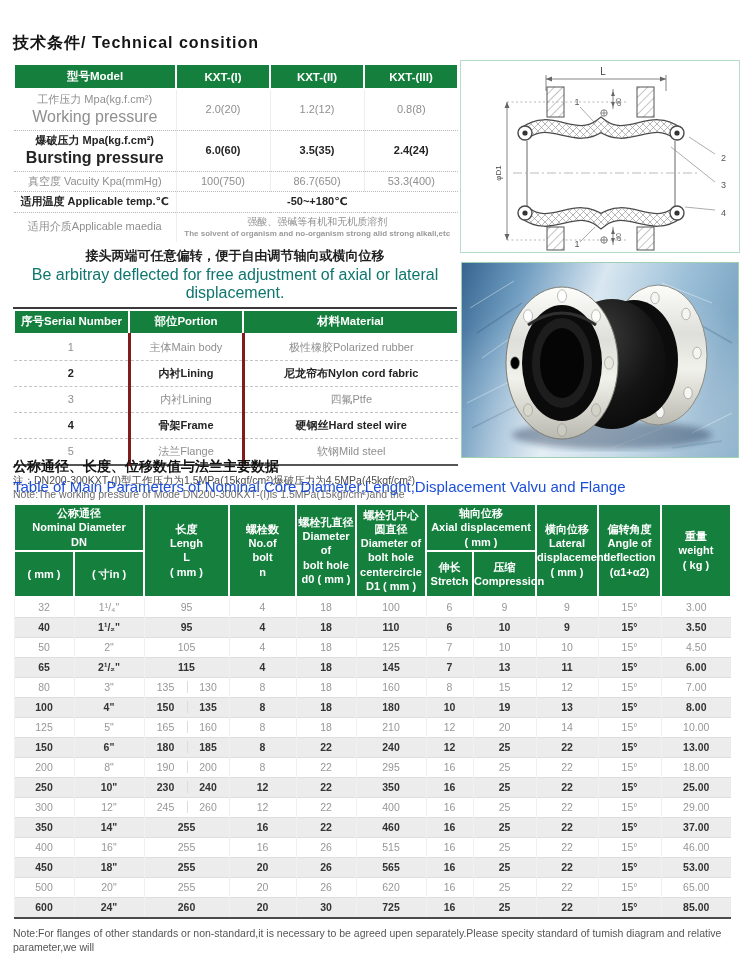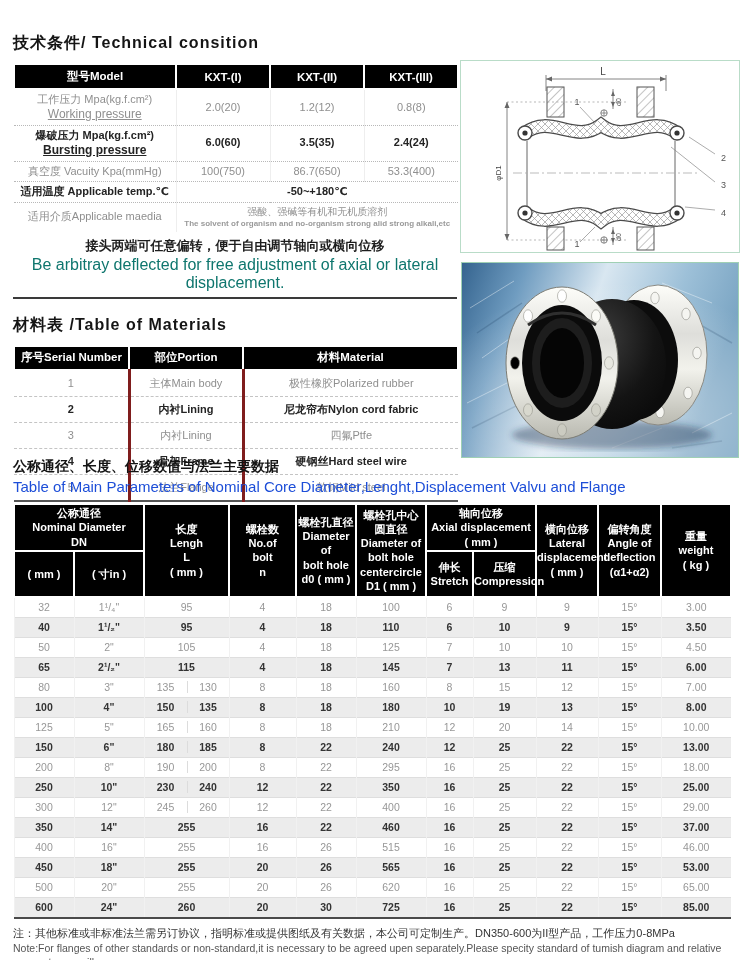--- a/index.html
+++ b/index.html
@@ -10,37 +10,37 @@
   }
   .abs{position:absolute;}
 
   
   .sec-title{font-size:16px;font-weight:600;color:#151515;letter-spacing:1px;margin:0 0 9px 0;}
 
   
   #left-col{left:13px;top:33px;width:444px;}
 
   table{border-collapse:collapse;table-layout:fixed;}
-  th{background:#000000;color:#fff;font-weight:700;}
+  th{background:#15803d;color:#fff;font-weight:700;}
 
   
   .tech-table{width:444px;}
   .tech-table th{font-size:11.5px;height:21px;border:2px solid #fff;}
   .tech-table td{
     text-align:center;font-size:11px;padding:3px 2px;line-height:1.25;
     border-top:1px dotted #b8b8b8;
   }
   .tech-table td+td{border-left:1px solid #eee;}
   .tech-table col.c-label{width:162px;}
   .tech-table col.c-val{width:94px;}
   .tech-table tbody.striped tr:nth-child(odd) td{color:#8f8f8f;font-weight:400;}
   .tech-table tbody.striped tr:nth-child(even) td{color:#242424;font-weight:700;}
   tr.row-dark td{color:#242424;font-weight:700;}
   tr.row-light td{color:#8f8f8f;font-weight:400;}
-  .lbl-en{font-size:12px;text-decoration:underline;}
+  .lbl-en{font-size:16px;}
   .media-cn{font-size:10px;}
   .media-en{font-size:8px;color:#9a9a9a;font-weight:700;}
 
   .tech-footer{margin-top:5px;text-align:center;}
   .tech-footer .cn{font-size:13px;font-weight:700;color:#1d1d1d;}
   .tech-footer .en{font-size:16px;color:#0f766e;margin-top:1px;}
   .dark-rule{border-top:2px solid #3a3a3a;margin-top:5px;}
 
   
   #materials-title{margin-top:16px;}
@@ -159,21 +159,20 @@
       </tr>
     </tbody>
   </table>
 
   <div class="tech-footer">
     <div class="cn">接头两端可任意偏转，便于自由调节轴向或横向位移</div>
     <div class="en">Be arbitray deflected for free adjustment of axial or lateral displacement.</div>
   </div>
   <div class="dark-rule"></div>
 
-  <h2 class="sec-title" id="materials-title">材料表 /Table of Materials</h2>
 
   <table class="mat-table">
     <colgroup>
         <col style="width:115px">
         <col style="width:114px">
         <col style="width:215px">
       </colgroup>
     <thead>
       <tr>
         <th>序号Serial Number</th>
@@ -669,17 +668,16 @@
     <td>16</td>
     <td>25</td>
     <td>22</td>
     <td>15°</td>
     <td>85.00</td>
   </tr>
 </tbody>
   </table>
 
   <div class="main-note">
-    <div class="cn">注：其他标准或非标准法兰需另订协议，指明标准或提供图纸及有关数据，本公司可定制生产。DN350-600为II型产品，工作压力0-8MPa</div>
     <div class="en">Note:For flanges of other standards or non-standard,it is necessary to be agreed upen separately.Please specity standard of tumish diagram and relative parameter,we will</div>
 
   </div>
 </div>
 
 </body></html>

